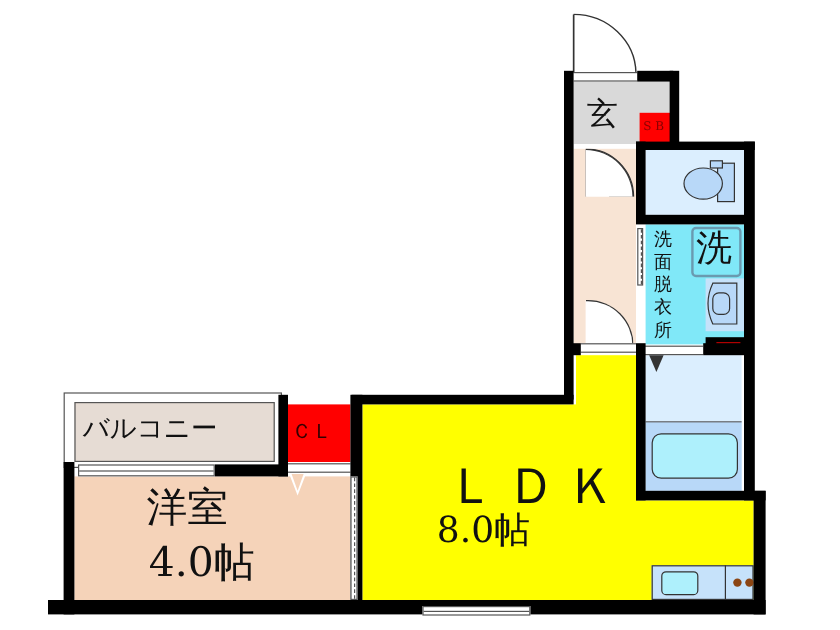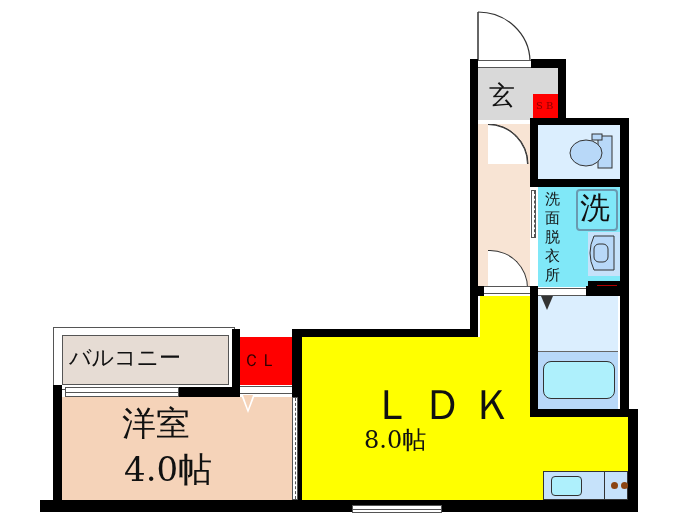--- a/index.html
+++ b/index.html
@@ -87,21 +87,21 @@
 <div class="abs" style="left:240px;top:337px;width:52px;height:48px;background:#ff0000;"></div>
 <div class="lbl" style="left:243px;top:352px;font-size:17px;color:#300;">ＣＬ</div>
 <div class="abs" style="left:240px;top:386px;width:52px;height:8px;background:#fff;border-top:1px solid #555;border-bottom:1px solid #555;"></div>
 <div class="abs" style="left:241px;top:395px;width:0;height:0;border-left:7px solid transparent;border-right:7px solid transparent;border-top:18px solid #fff;"></div>
 <div class="abs" style="left:243px;top:395px;width:0;height:0;border-left:5px solid transparent;border-right:5px solid transparent;border-top:14px solid #f5d3b9;"></div>
 
 <div class="abs" style="left:302px;top:337px;width:228px;height:163px;background:#ffff00;"></div>
 <div class="abs" style="left:480px;top:296px;width:50px;height:45px;background:#ffff00;"></div>
 <div class="abs" style="left:530px;top:417px;width:98px;height:83px;background:#ffff00;"></div>
 <div class="lbl" style="left:372px;top:384px;font-size:42px;letter-spacing:8px;">ＬＤＫ</div>
-<div class="lbl" style="left:364px;top:428px;font-size:24px;">8.0帖</div>
+<div class="lbl" style="left:364px;top:428px;font-size:30px;">8.0帖</div>
 
 <div class="abs" style="left:543px;top:471px;width:85px;height:29px;background:#c6e2fa;border:1px solid #333;"></div>
 <div class="abs" style="left:551px;top:476px;width:31px;height:20px;background:#aef0fc;border:1.5px solid #333;border-radius:4px;"></div>
 <div class="abs" style="left:604px;top:471px;width:1px;height:29px;background:#333;"></div>
 <div class="abs" style="left:611px;top:482px;width:7px;height:7px;border-radius:50%;background:#8b4513;"></div>
 <div class="abs" style="left:621px;top:482px;width:7px;height:7px;border-radius:50%;background:#8b4513;"></div>
 
 <div class="wall" style="left:470px;top:59px;width:8px;height:274px;"></div>
 <div class="wall" style="left:531px;top:59px;width:30px;height:9px;"></div>
 <div class="wall" style="left:558px;top:59px;width:8px;height:61px;"></div>

